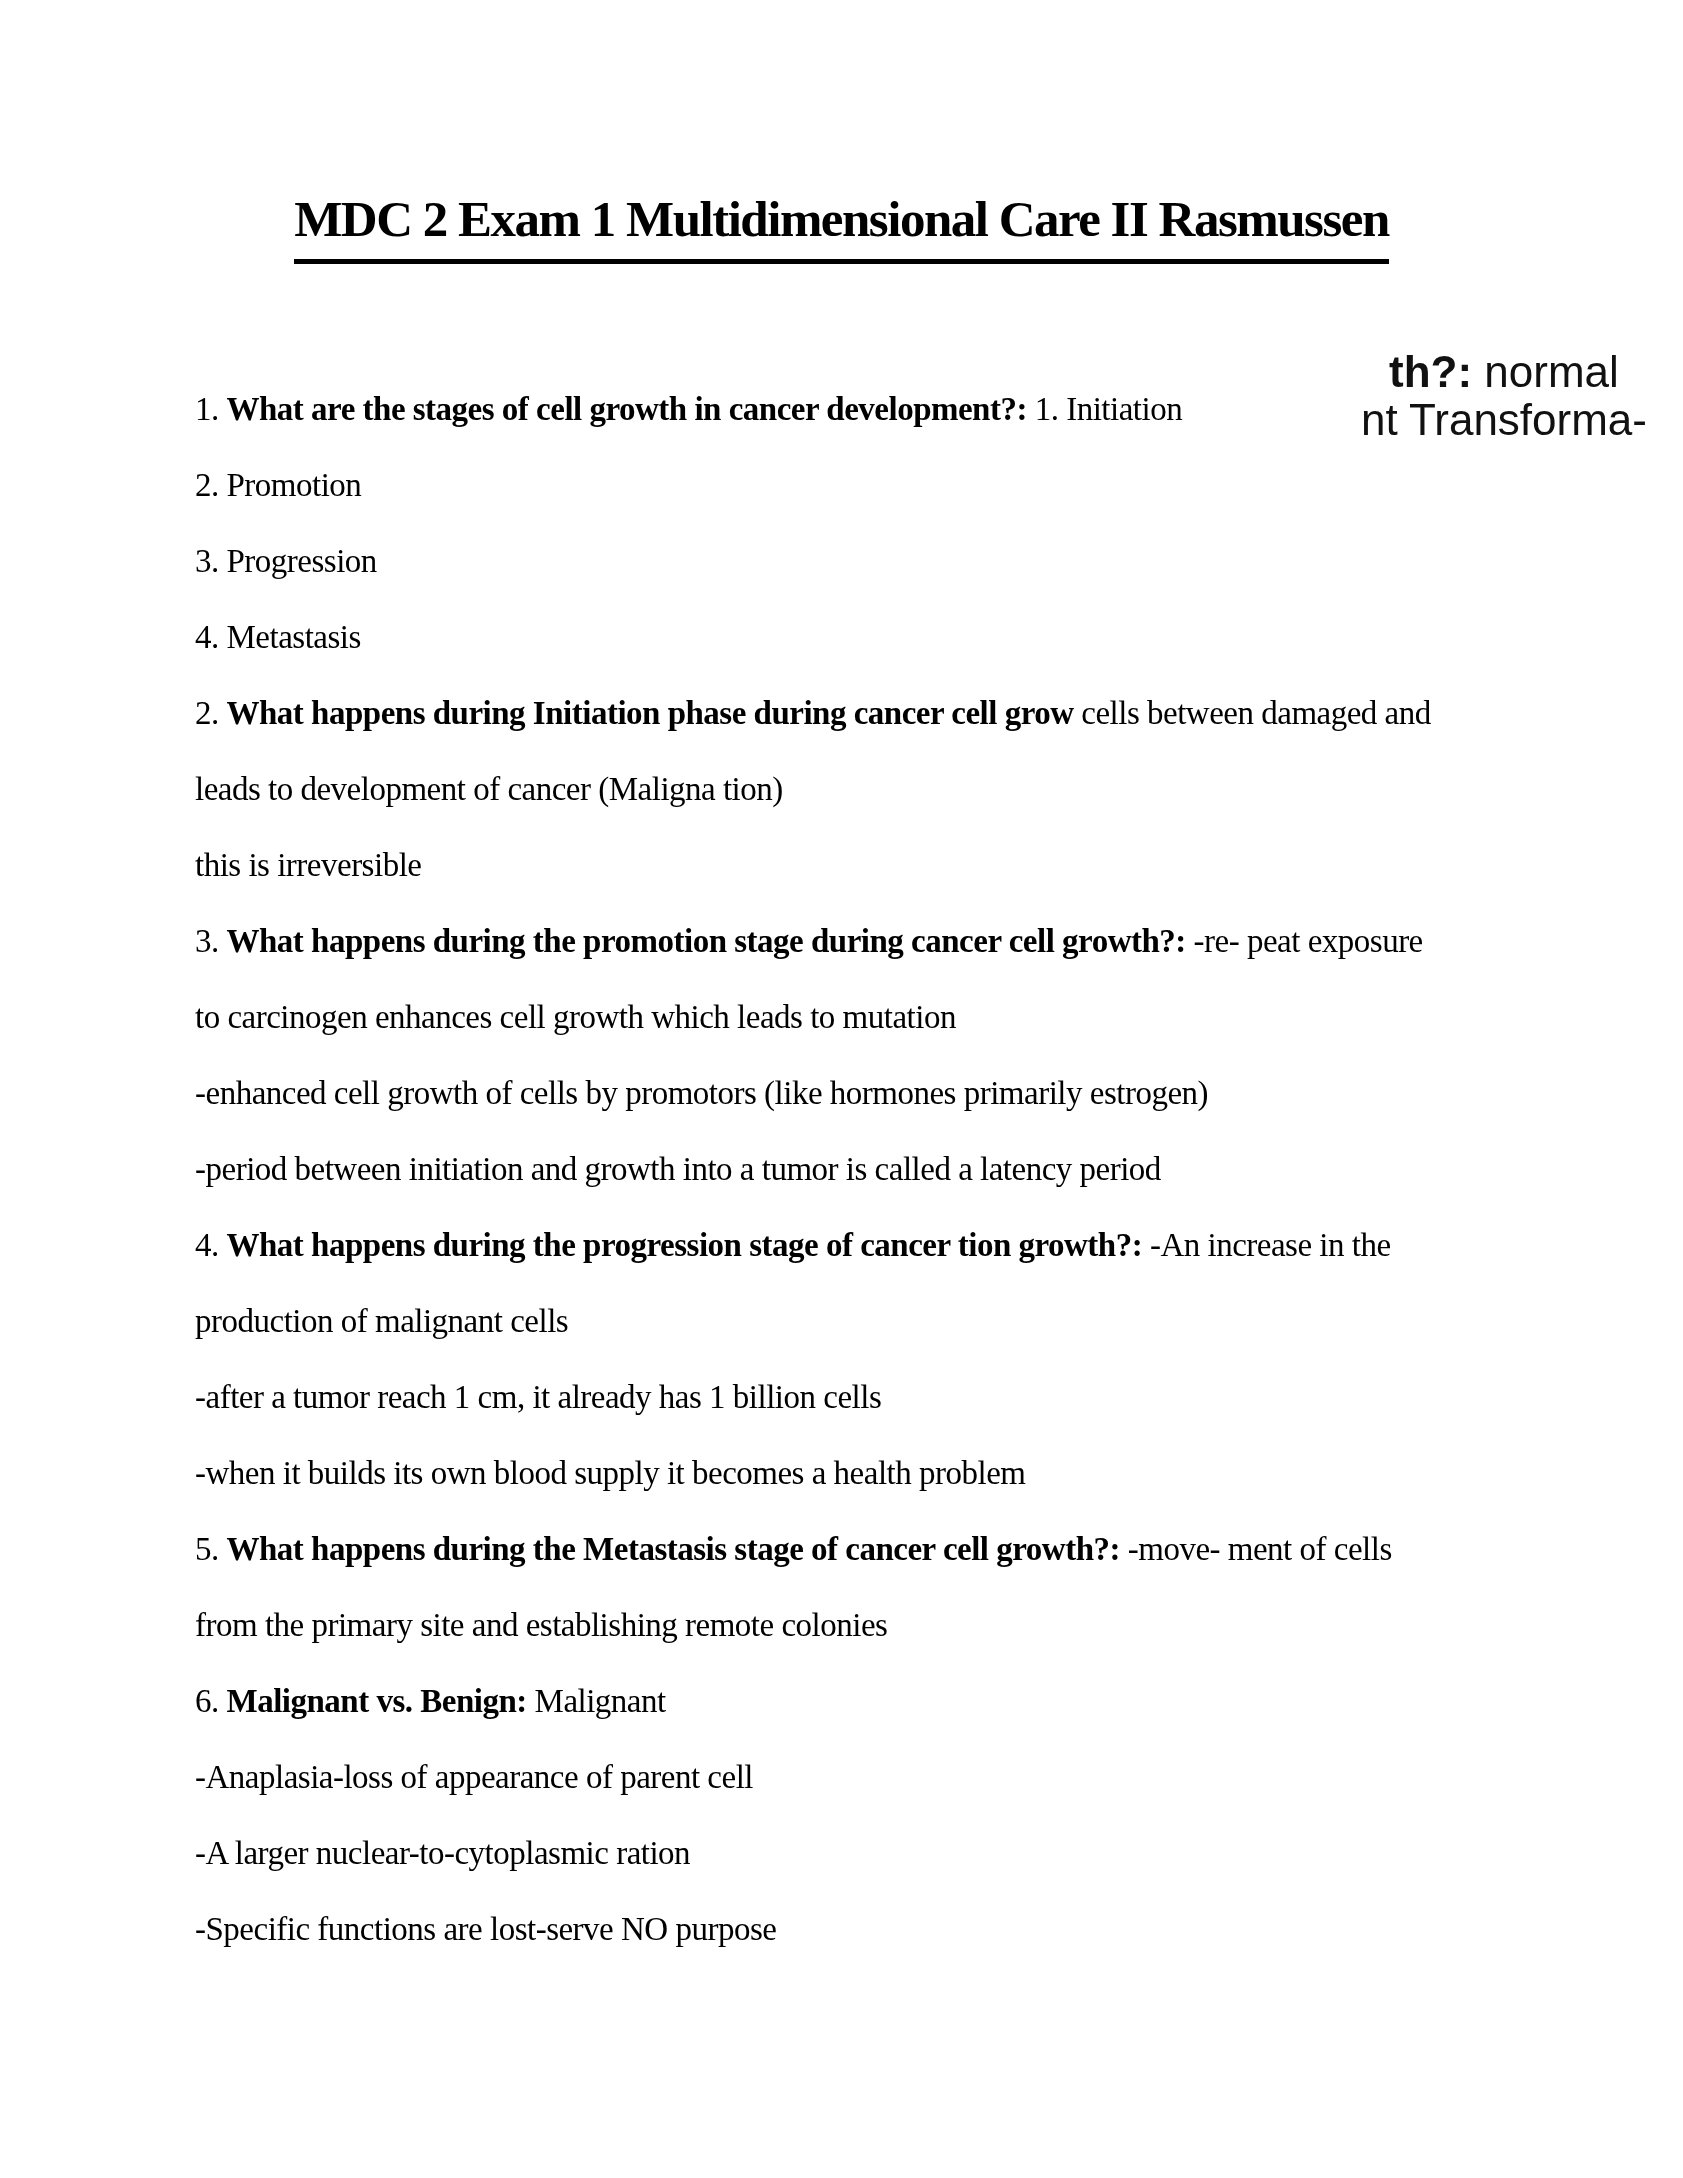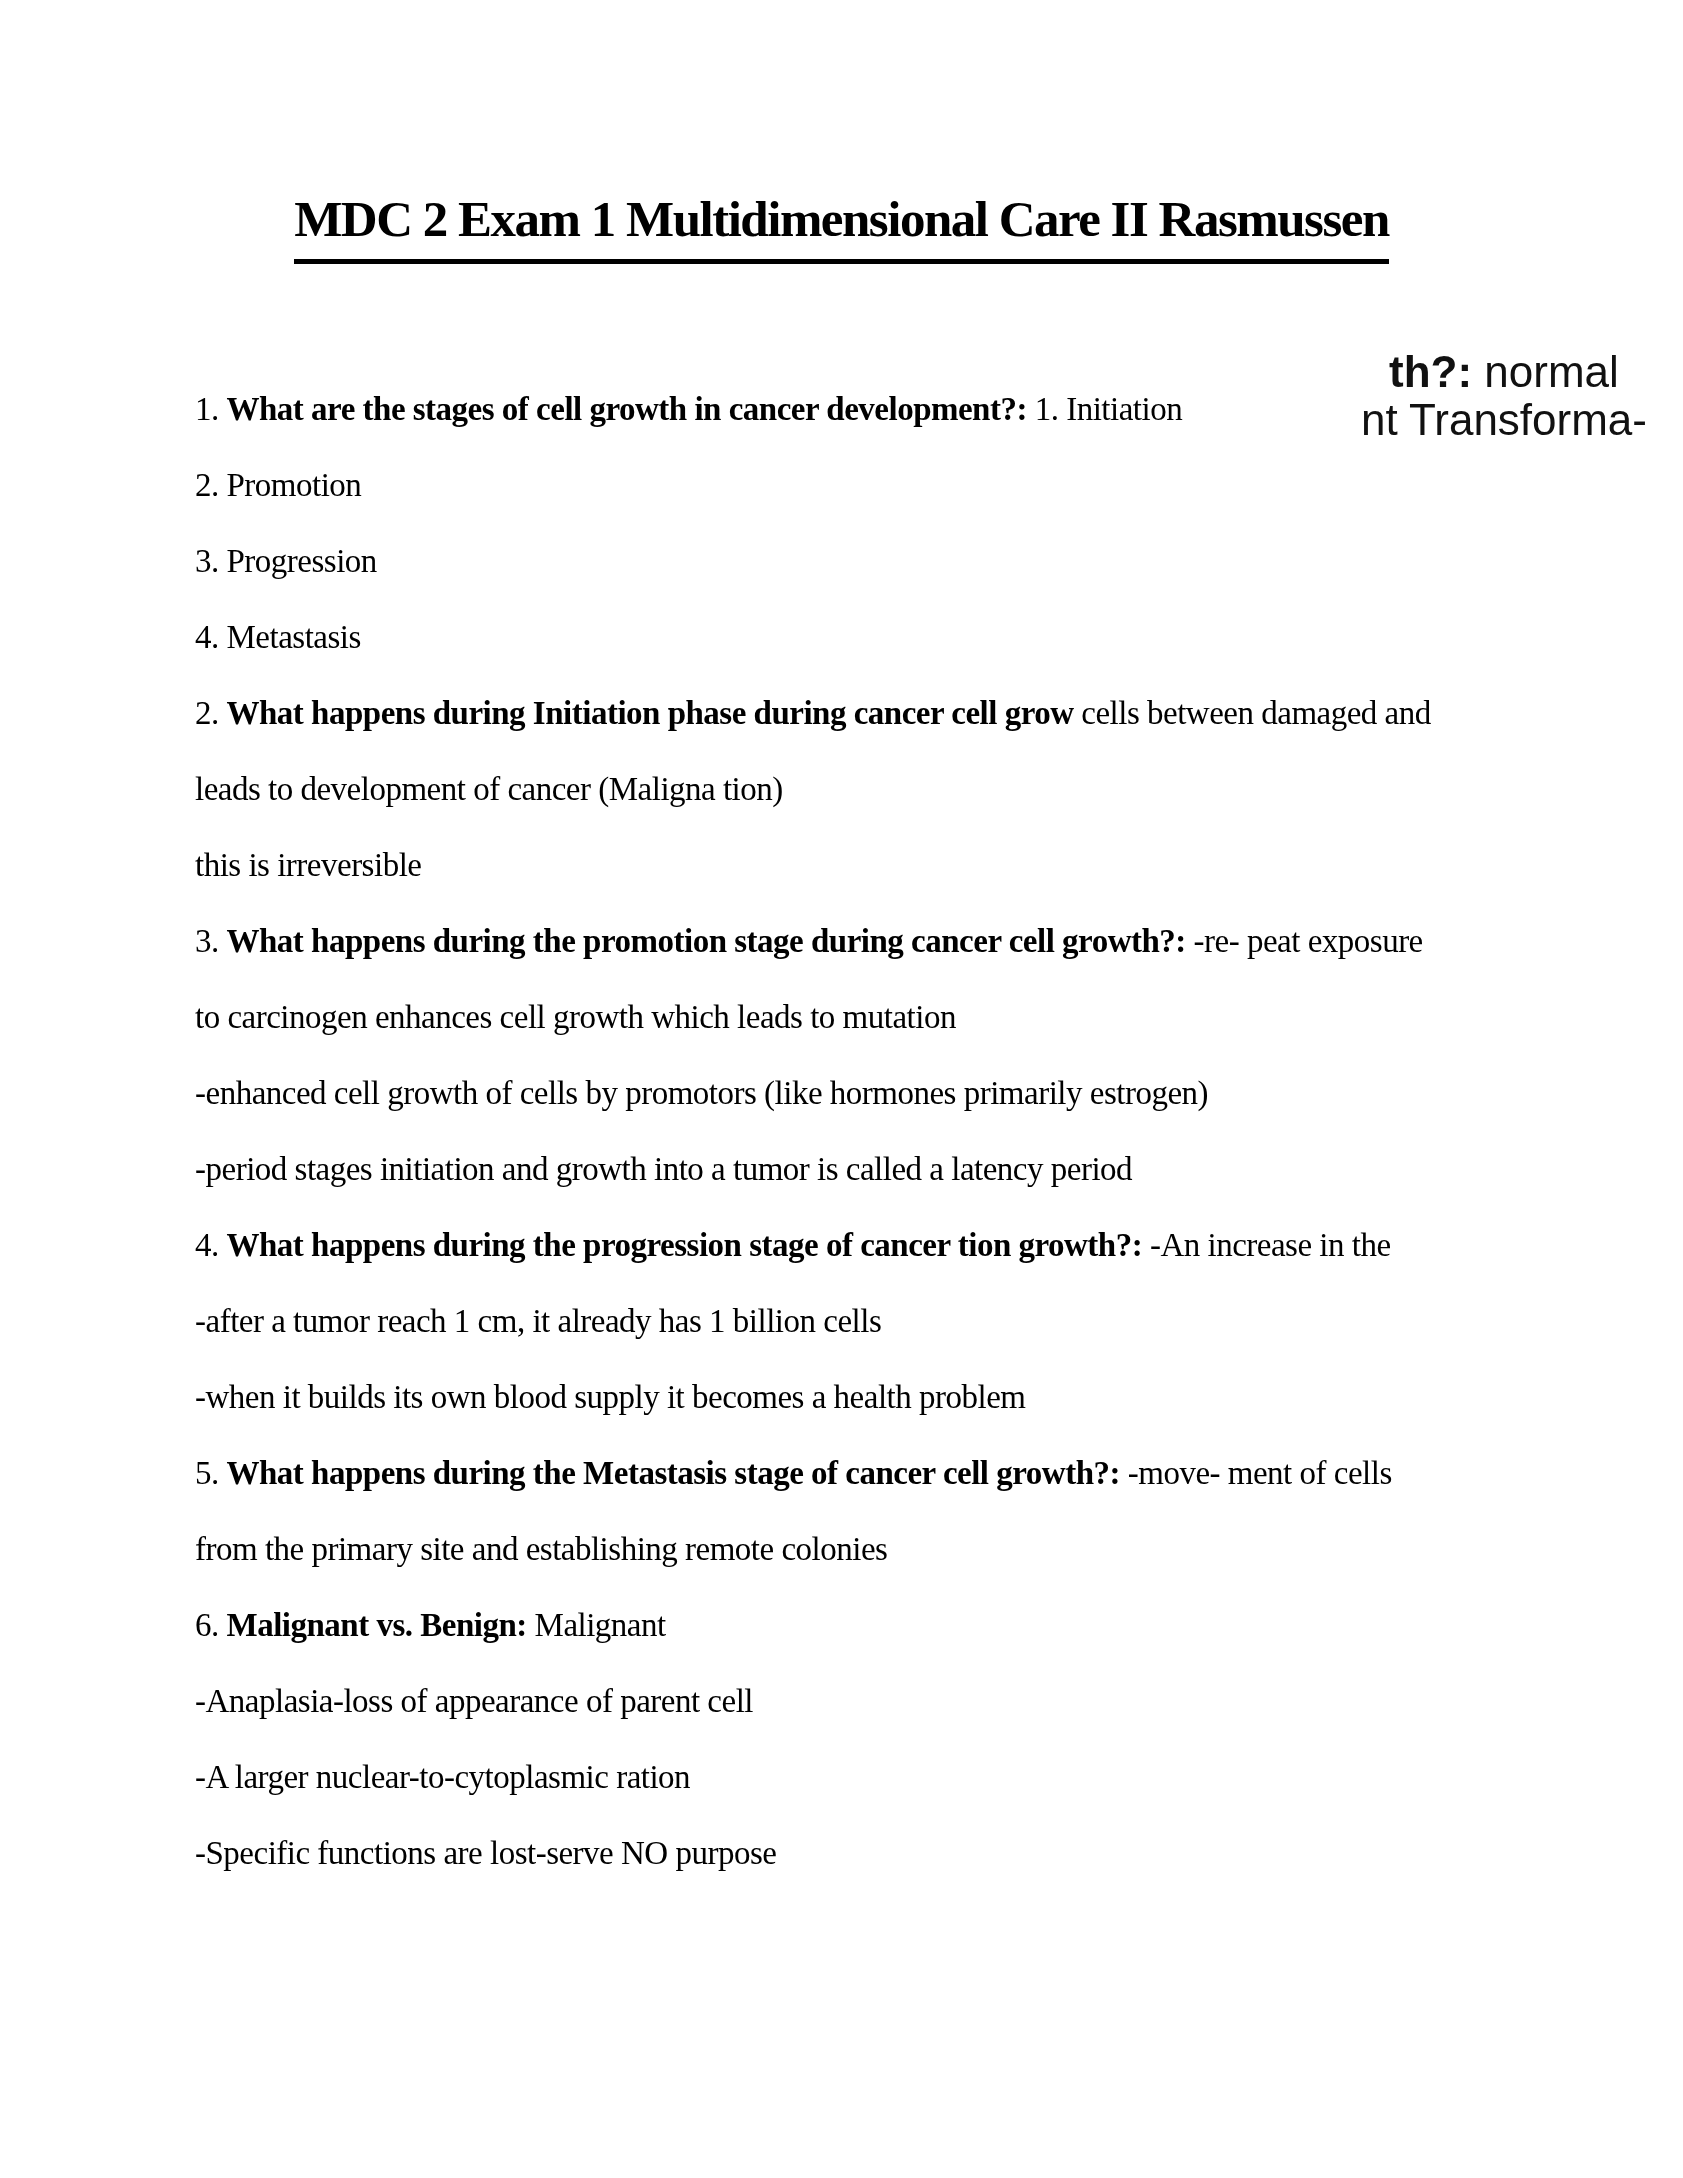--- a/index.html
+++ b/index.html
@@ -71,22 +71,23 @@
       <div class="line"><span>1. </span><span class="b">What are the stages of cell growth in cancer development?: </span><span>1. Initiation</span></div>
       <div class="line"><span>2. Promotion</span></div>
       <div class="line"><span>3. Progression</span></div>
       <div class="line"><span>4. Metastasis</span></div>
       <div class="line"><span>2. </span><span class="b">What happens during Initiation phase during cancer cell grow </span><span>cells between damaged and</span></div>
       <div class="line"><span>leads to development of cancer (Maligna tion)</span></div>
       <div class="line"><span>this is irreversible</span></div>
       <div class="line"><span>3. </span><span class="b">What happens during the promotion stage during cancer cell growth?: </span><span>-re- peat exposure</span></div>
       <div class="line"><span>to carcinogen enhances cell growth which leads to mutation</span></div>
       <div class="line"><span>-enhanced cell growth of cells by promotors (like hormones primarily estrogen)</span></div>
-      <div class="line"><span>-period stages initiation and growth into a tumor is called a latency period</span></div>
+      <div class="line"><span>-period between initiation and growth into a tumor is called a latency period</span></div>
       <div class="line"><span>4. </span><span class="b">What happens during the progression stage of cancer tion growth?: </span><span>-An increase in the</span></div>
+      <div class="line"><span>production of malignant cells</span></div>
       <div class="line"><span>-after a tumor reach 1 cm, it already has 1 billion cells</span></div>
       <div class="line"><span>-when it builds its own blood supply it becomes a health problem</span></div>
       <div class="line"><span>5. </span><span class="b">What happens during the Metastasis stage of cancer cell growth?: </span><span>-move- ment of cells</span></div>
       <div class="line"><span>from the primary site and establishing remote colonies</span></div>
       <div class="line"><span>6. </span><span class="b">Malignant vs. Benign: </span><span>Malignant</span></div>
       <div class="line"><span>-Anaplasia-loss of appearance of parent cell</span></div>
       <div class="line"><span>-A larger nuclear-to-cytoplasmic ration</span></div>
       <div class="line"><span>-Specific functions are lost-serve NO purpose</span></div>
     </div>
 

